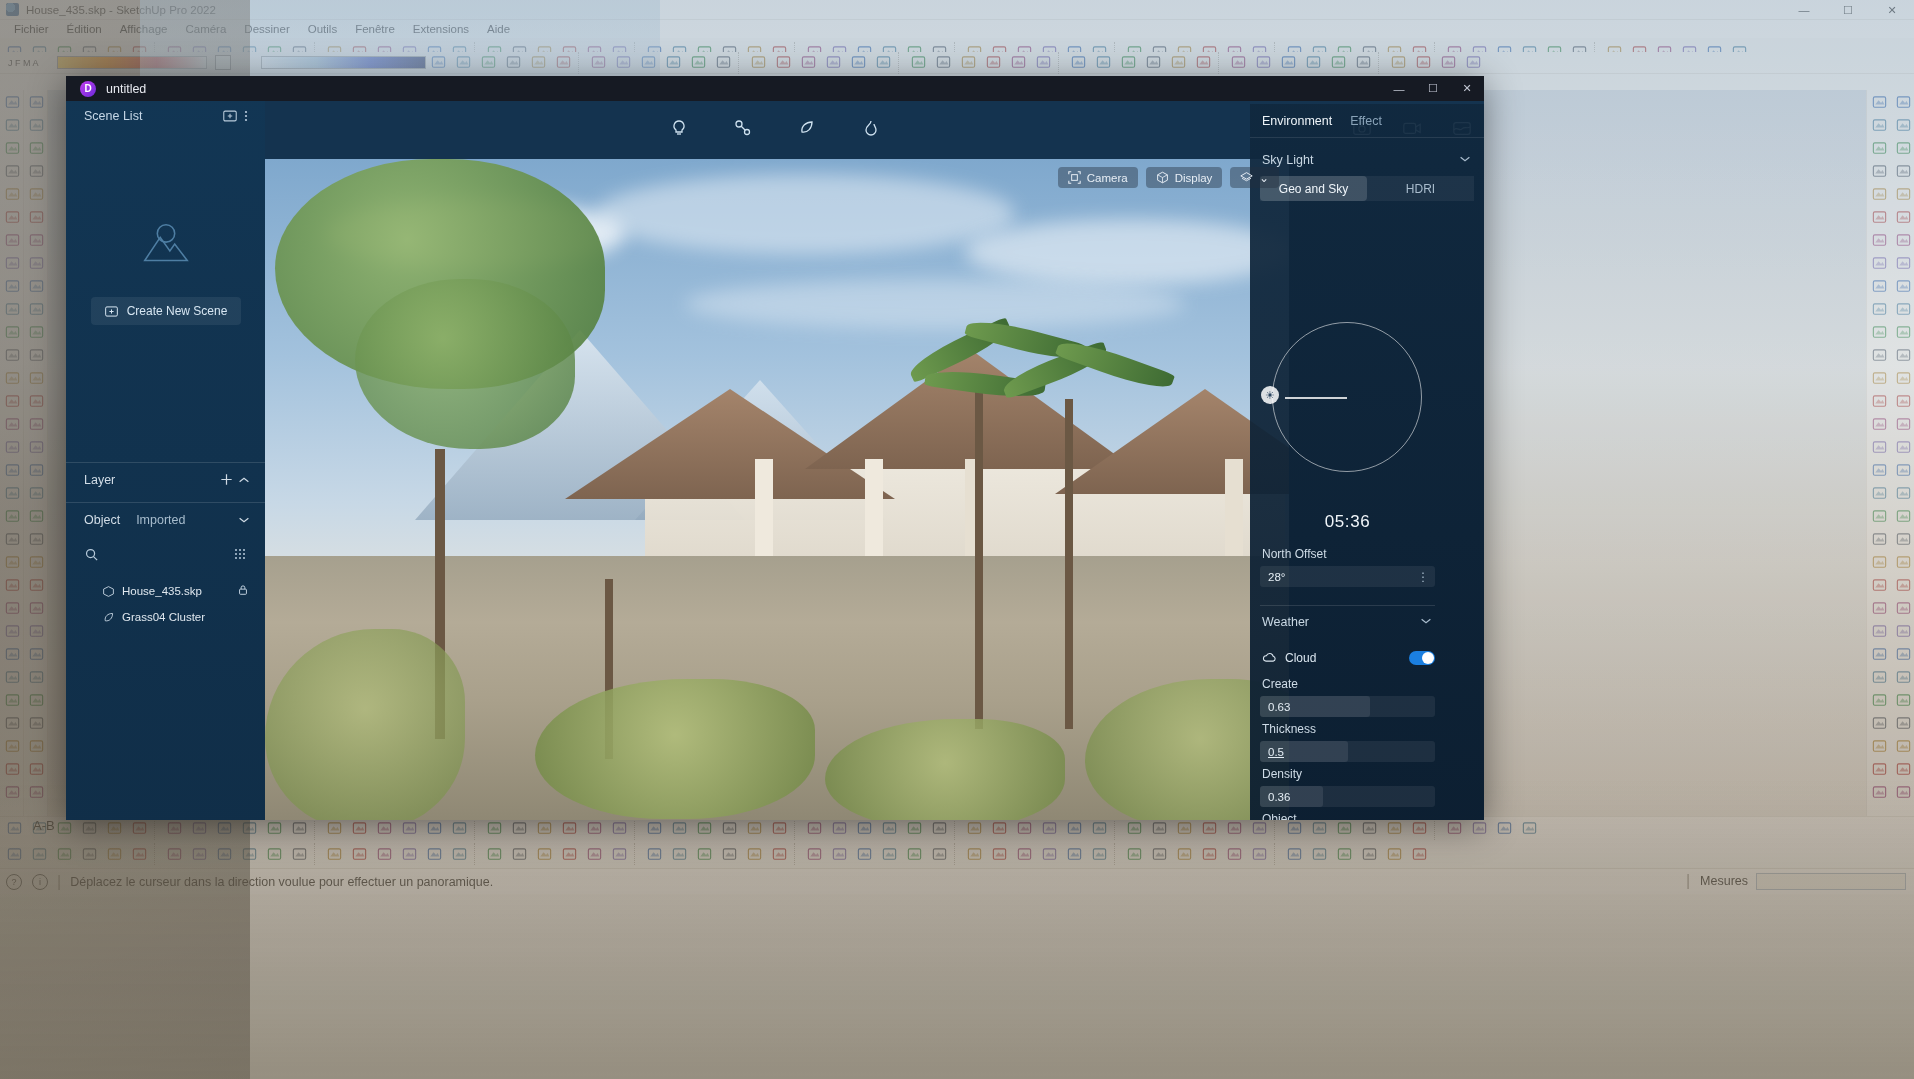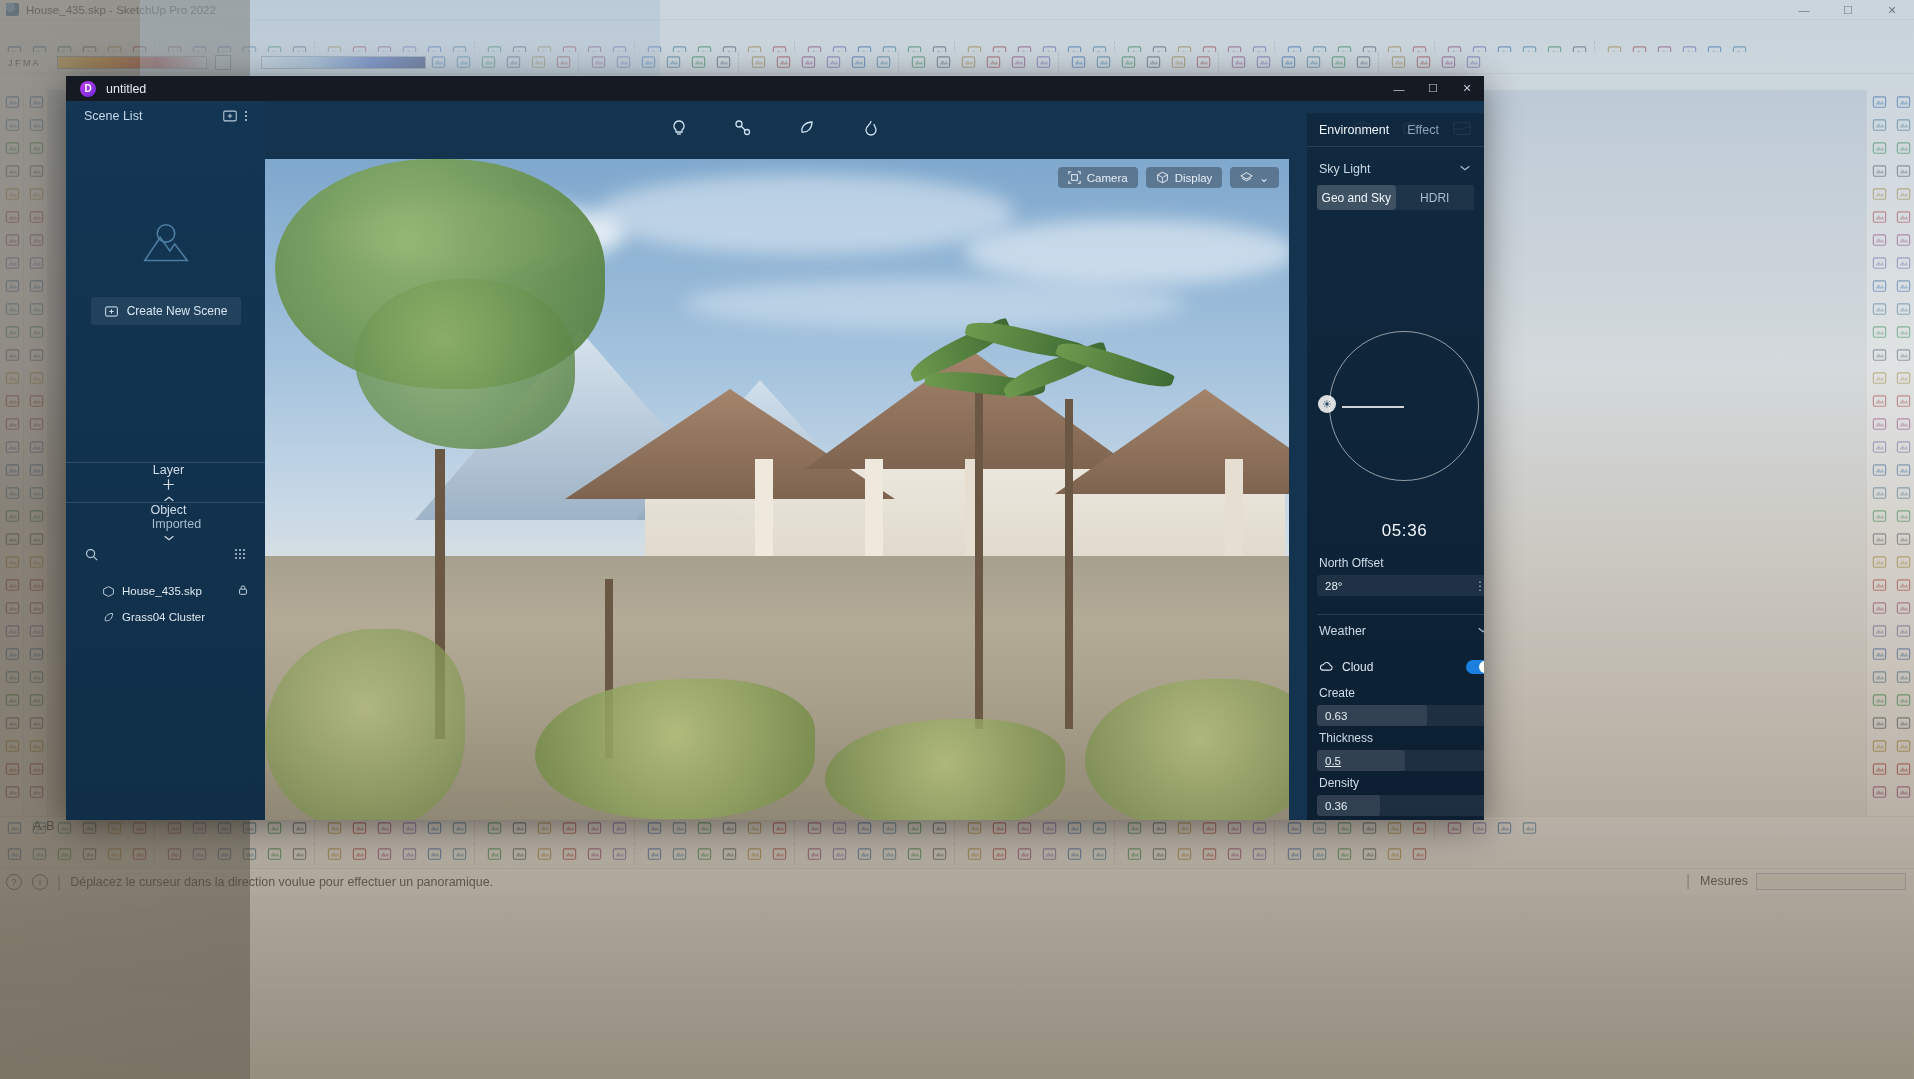--- a/index.html
+++ b/index.html
@@ -120,29 +120,29 @@
   .assets-pill{ height:28px; padding:0 16px 0 11px; border-radius:14px; background:rgba(255,255,255,.10);
      display:flex;align-items:center;gap:7px; color:#e9f1f8; font-size:12.5px; }
   .sec-head{ height:30px; display:flex;align-items:center; padding:0 12px 0 18px; color:#c6d7e6; font-size:12.5px;}
   .sec-head .sp{ flex:1; }
   .sec-ico{ width:18px;height:18px;display:flex;align-items:center;justify-content:center;color:#b9cbdb;}
   .empty-scene{ position:absolute; left:0; top:120px; width:199px; text-align:center; color:#7fa3c0;}
   .btn-newscene{ margin:22px auto 0; width:150px; height:28px; border-radius:4px;
      background:rgba(255,255,255,.07); display:flex;align-items:center;justify-content:center;gap:8px;
      color:#d7e6f2; font-size:12px; }
   .layer-row{ position:absolute; left:0; width:199px; height:34px; display:flex; align-items:center;
-     padding:0 12px 0 18px; color:#d2dde7; font-size:12.5px; border-top:1px solid rgba(255,255,255,.13);flex-direction:column; }
+     padding:0 12px 0 18px; color:#d2dde7; font-size:12.5px; border-top:1px solid rgba(255,255,255,.13); }
   .layer-row .sp{ flex:1; }
   .obj-row{ position:absolute; left:0; width:199px; height:26px; display:flex; align-items:center;
      padding-left:36px; gap:7px; color:#e0e8ef; font-size:11.5px; }
   .srch{ position:absolute; left:18px; width:163px; height:22px; display:flex;align-items:center;
      justify-content:space-between; color:#b8cbdb; }
 
   
-  .d5-right{ position:absolute; right:0; top:12px; width:177px; height:719px;
+  .d5-right{ position:absolute; right:0; top:3px; width:234px; height:719px;
      background:linear-gradient(180deg, rgba(16,40,62,.93), rgba(12,30,48,.95)); }
   .rp-tabs{ height:34px; display:flex; align-items:center; gap:18px; padding-left:12px;
      border-bottom:1px solid rgba(255,255,255,.10); }
   .rp-tab{ font-size:12.5px; color:#8aa3b8; }
   .rp-tab.active{ color:#eef4f9; }
   .rp-sec{ height:32px; display:flex; align-items:center; padding:0 12px; color:#c9d8e4; font-size:12.5px;}
   .rp-sec .sp{ flex:1; }
   .seg{ margin:0 10px; height:25px; border-radius:0; background:rgba(255,255,255,.06); display:flex; }
   .seg > div{ flex:1; display:flex;align-items:center;justify-content:center; font-size:12px; color:#a9bccd; border-radius:4px;}
   .seg > div.on{ background:rgba(255,255,255,.15); color:#f0f6fb; }
@@ -188,20 +188,31 @@
   <div class="su-titlebar">
     <div class="su-logo"></div>
     <div class="su-title">House_435.skp - SketchUp Pro 2022</div>
     <div class="su-winbtns">
       <div class="su-winbtn">—</div>
       <div class="su-winbtn">☐</div>
       <div class="su-winbtn close">✕</div>
     </div>
   </div>
 
+  <div class="su-menubar">
+    <div class="su-menu">Fichier</div>
+    <div class="su-menu">Édition</div>
+    <div class="su-menu">Affichage</div>
+    <div class="su-menu">Caméra</div>
+    <div class="su-menu">Dessiner</div>
+    <div class="su-menu">Outils</div>
+    <div class="su-menu">Fenêtre</div>
+    <div class="su-menu">Extensions</div>
+    <div class="su-menu">Aide</div>
+  </div>
 
   <div class="su-tb" id="tb-top">
     <div class="tb-row" id="tbrow1">
         <div class="tb-ico">
           <svg width="17" height="17" viewBox="0 0 18 18">
             <rect x="2.5" y="3" width="13" height="11" rx="1.5" fill="none" stroke="#3f6fb0" stroke-width="1.2"></rect>
             <path d="M4.5 11 8 6.5l2.6 3 1.6-2 2 3.5z" fill="#3f6fb0" opacity=".55"></path>
           </svg>
         </div>
         <div class="tb-ico">

